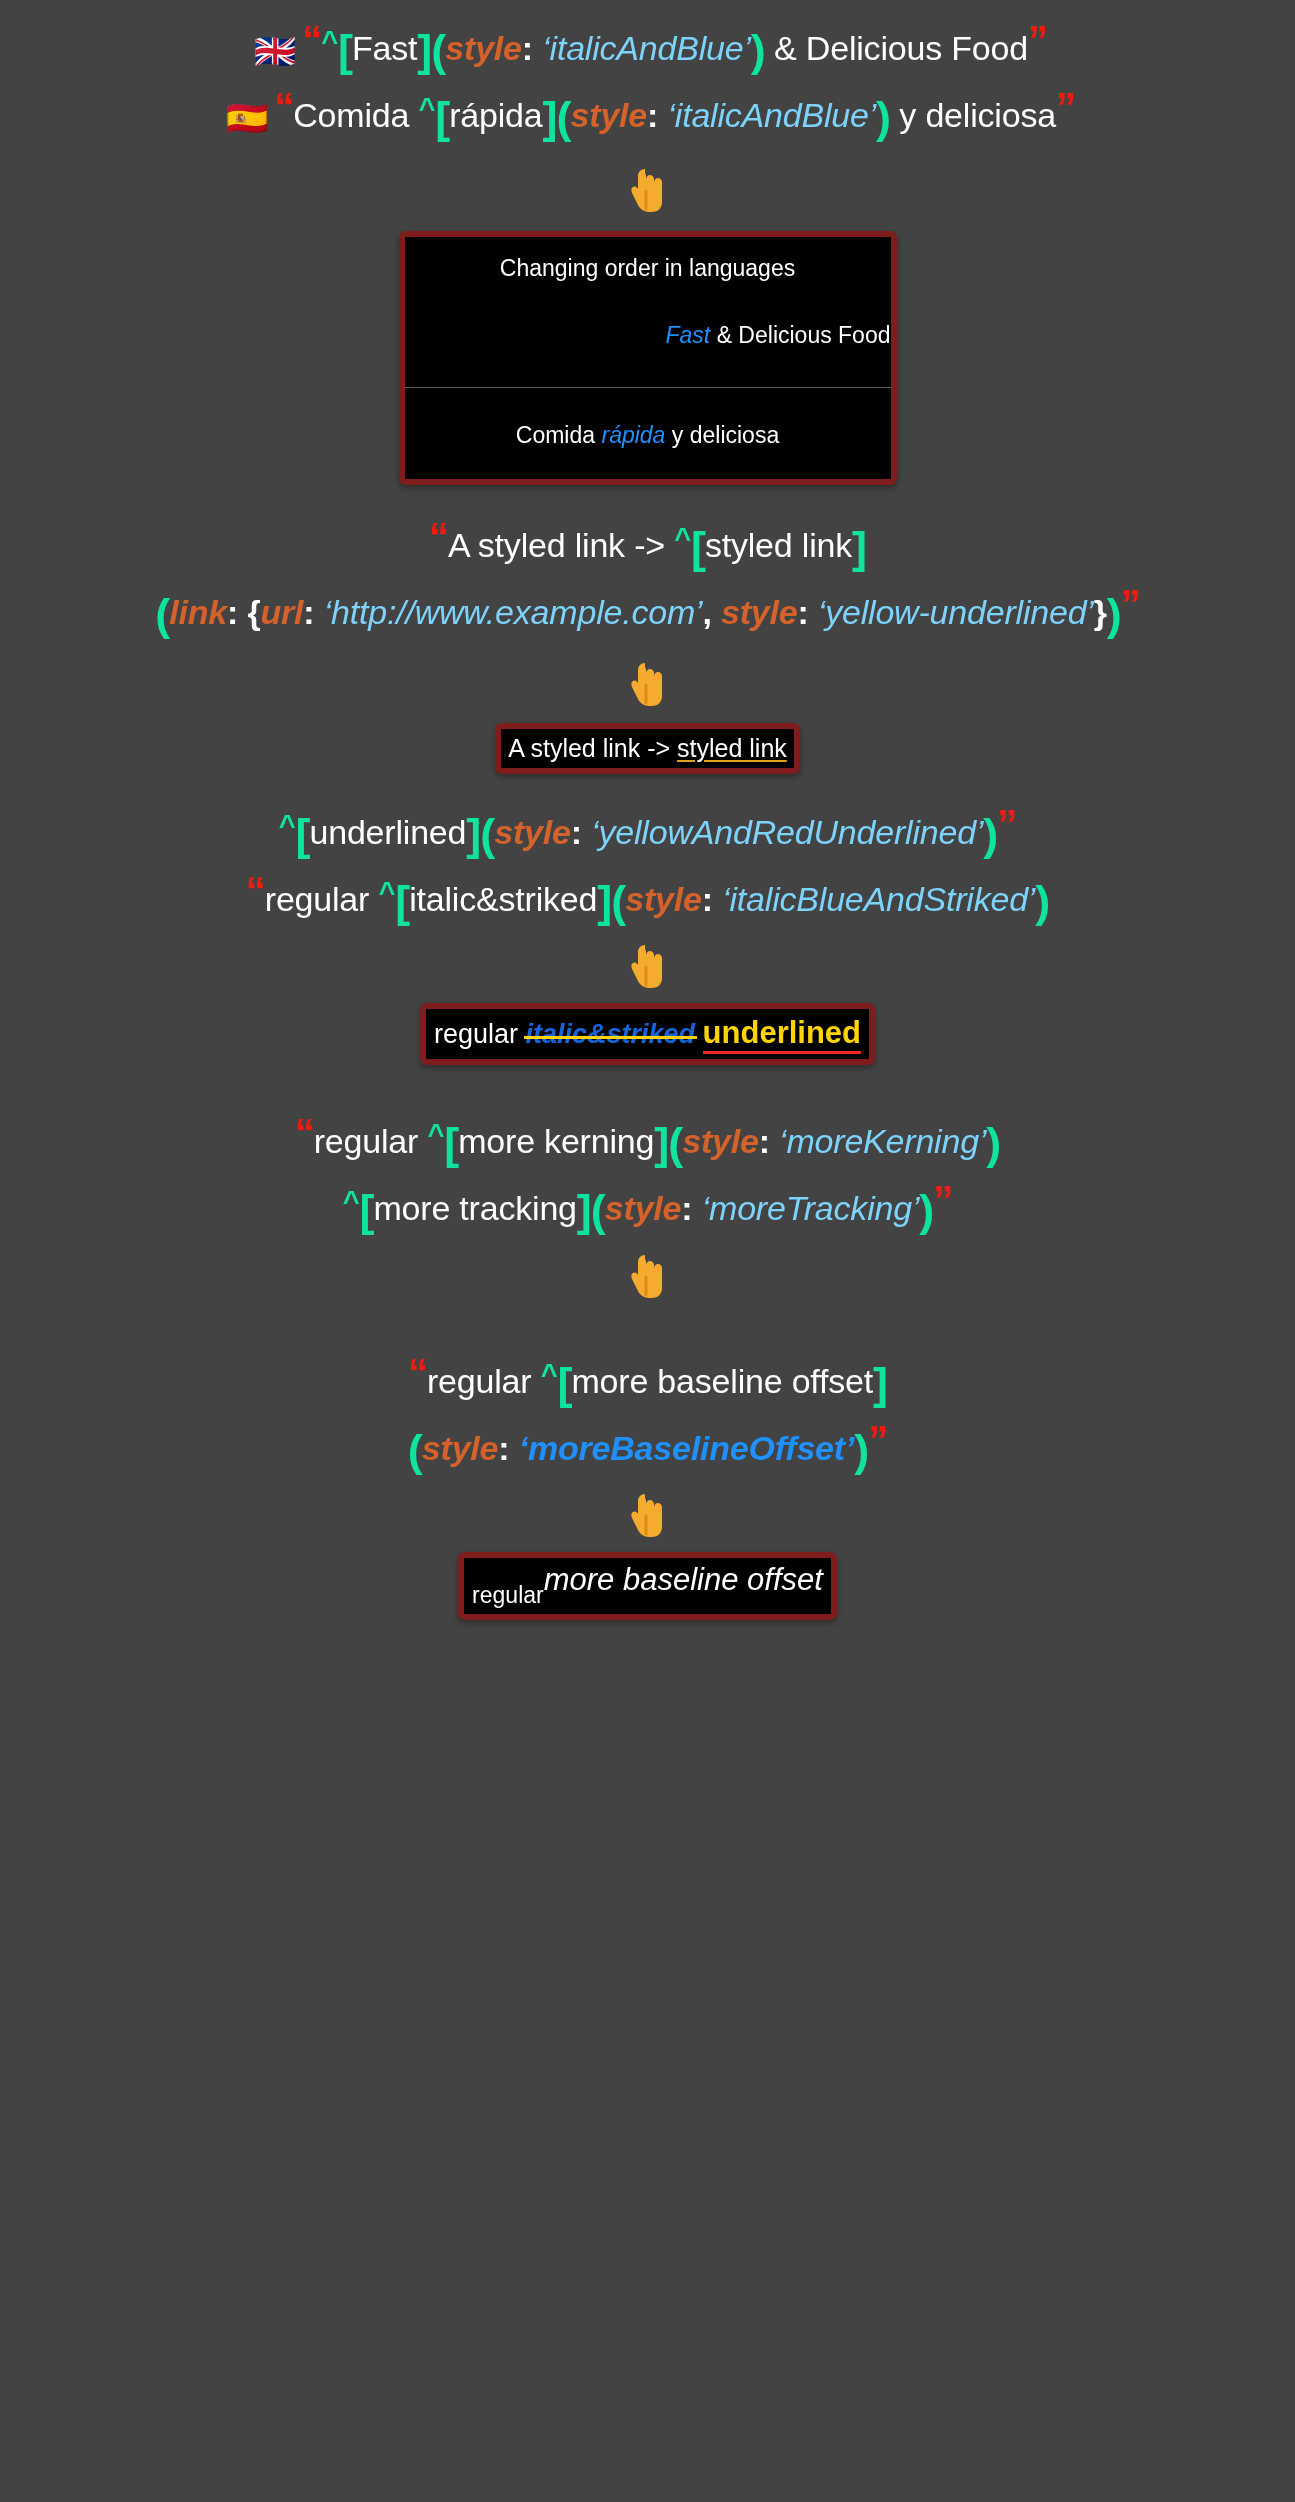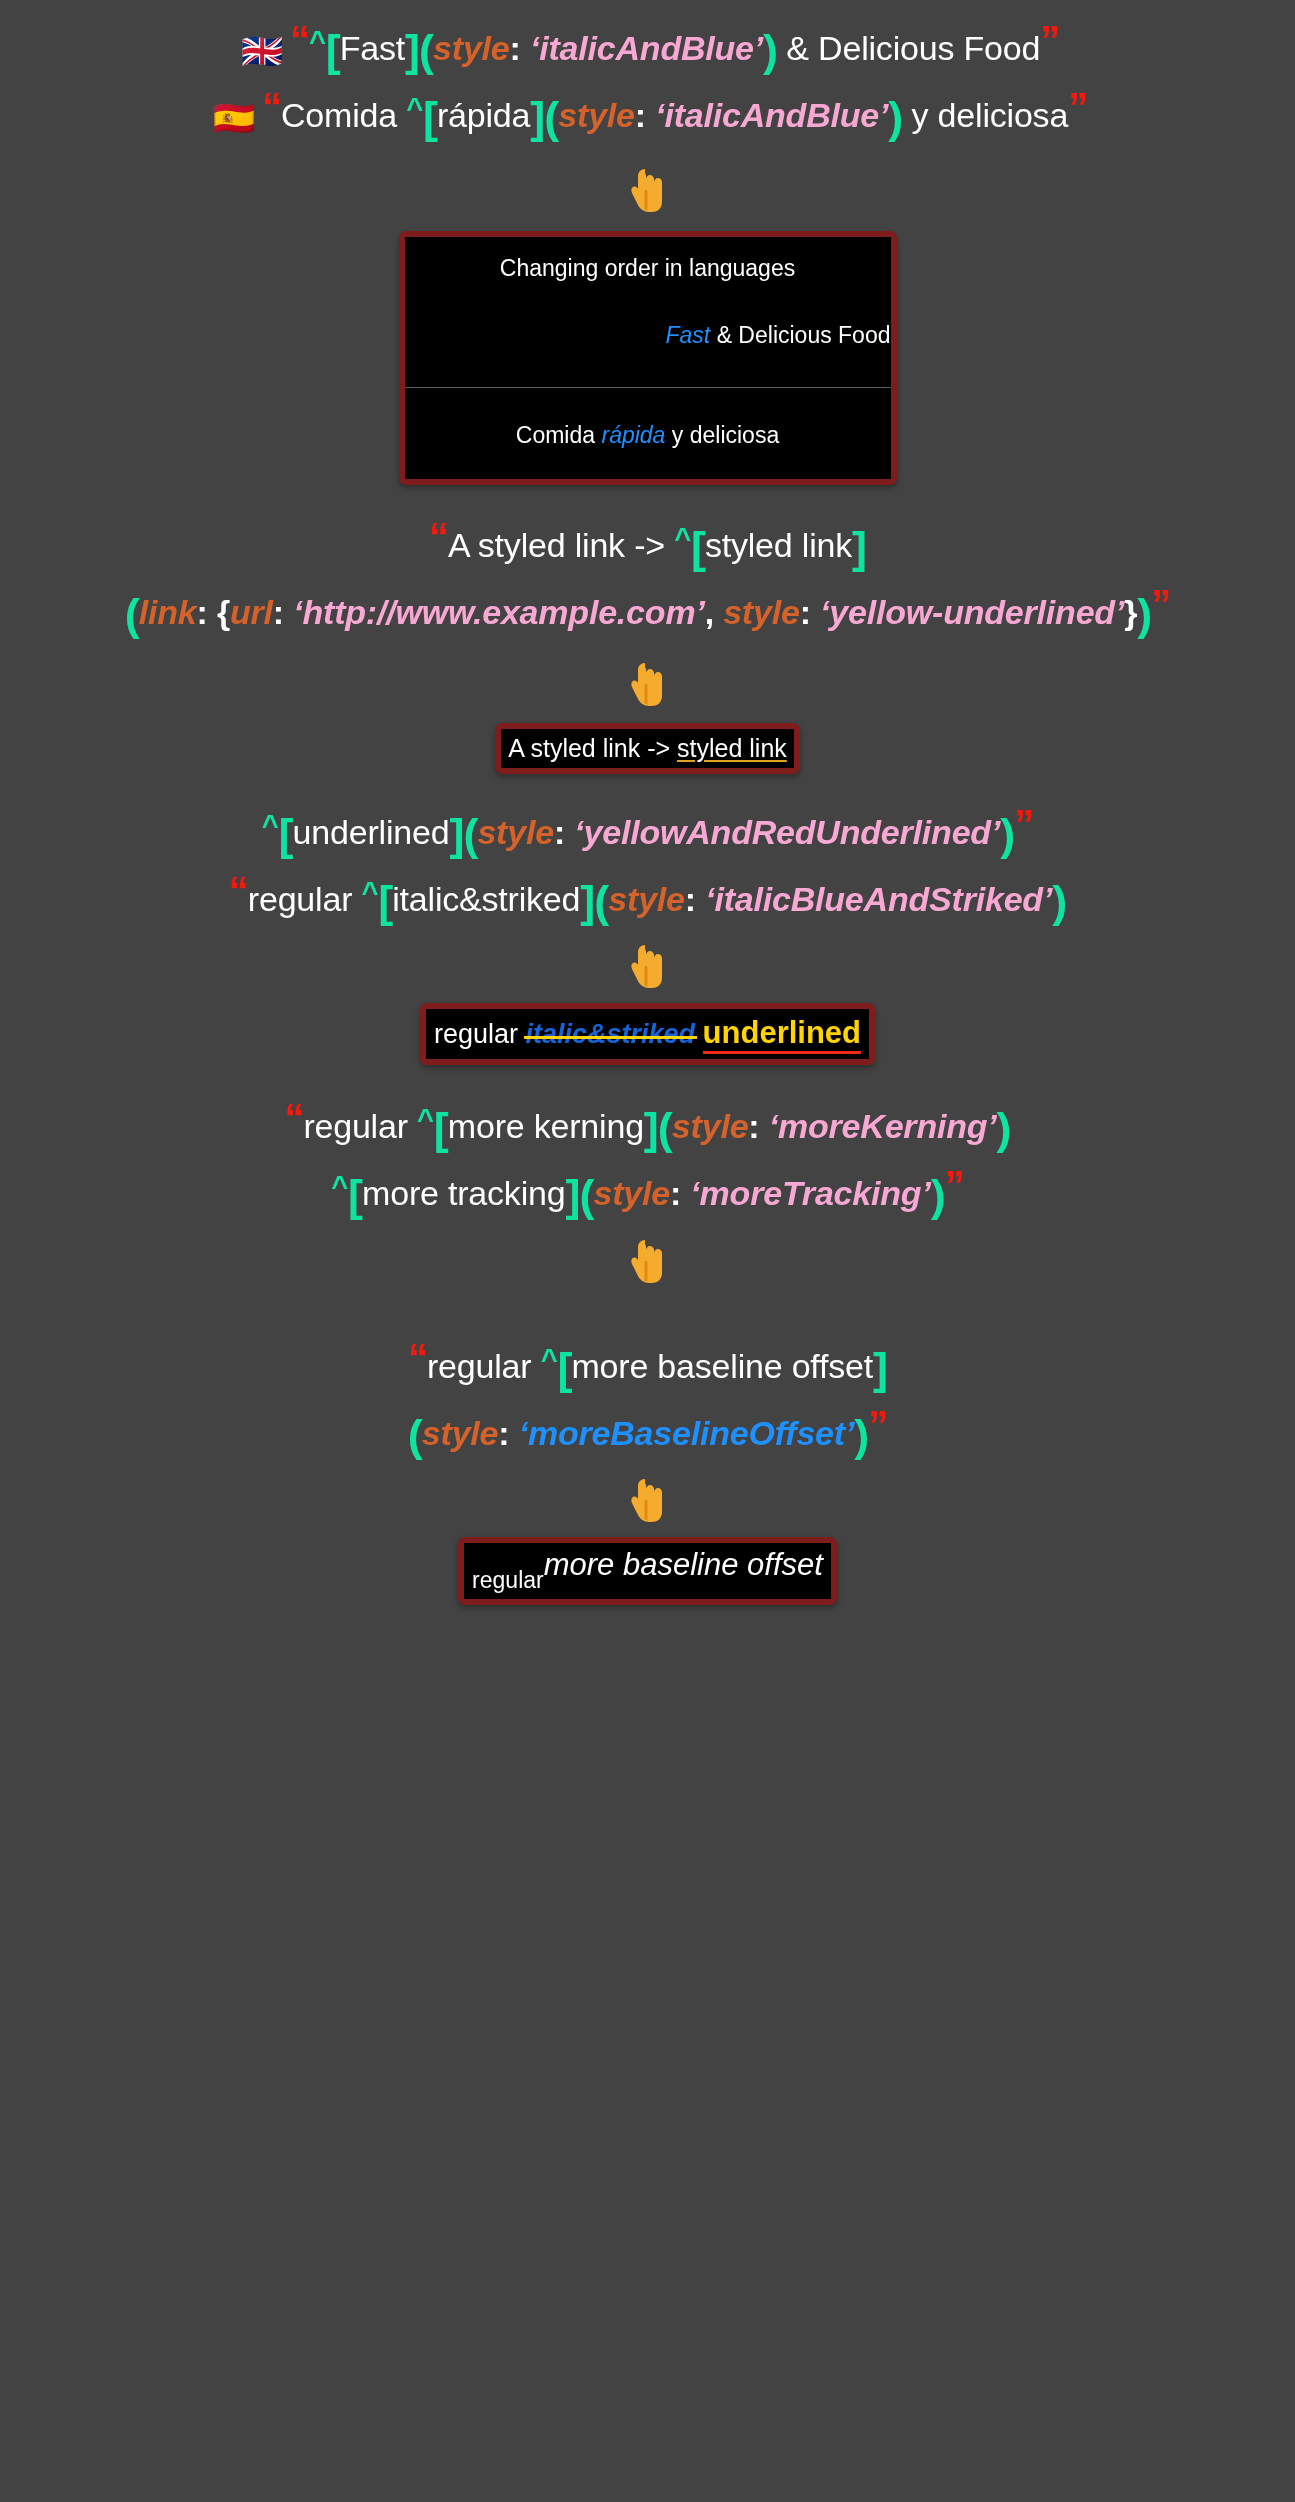--- a/index.html
+++ b/index.html
@@ -37,21 +37,21 @@
                    vertical-align: 0.16em; letter-spacing: -1px; }
   .src .caret    { color: #0fe3a0; font-weight: 700; vertical-align: 0.34em;
                    font-size: 29px; }
   .src .brk      { color: #0fe3a0; font-weight: 700; font-size: 45px;
                    vertical-align: -0.13em; letter-spacing: -1px; }
   .src .par      { color: #0fe3a0; font-weight: 700; font-size: 45px;
                    vertical-align: -0.13em; letter-spacing: -1px; }
   .src .plain    { color: #ffffff; }
   .src .key      { color: #d4622a; font-style: italic; font-weight: 700; }
   .src .colon    { color: #ffffff; font-weight: 700; }
-  .src .val      { color: #f9a8d4; font-style: italic; font-weight: 700; }
+  .src .val      { color: #7dd3fc; font-style: italic; font-weight: 400; }
   .src .val-b    { color: #1e90ff; font-style: italic; font-weight: 700; }
   .src .comma    { color: #ffffff; font-weight: 700; }
   .src .brace    { color: #ffffff; font-weight: 700; }
   .flag { font-size: 34px; vertical-align: -0.08em; margin-right: 6px;
           font-family: "DejaVu Sans", sans-serif; }
 
   
   .hand {
     font-family: "DejaVu Sans", sans-serif;
     font-size: 40px;
@@ -268,21 +268,21 @@
       <div class="card">
         <div class="card-inner">
           <div class="prev-line">
             <span>regular </span><span class="ital-striked">italic&amp;striked</span>&nbsp;<span class="under-yellow">underlined</span>
           </div>
         </div>
       </div>
     </div>
   </div>
 
-  <div class="blk" style="margin-top:27px;">
+  <div class="blk" style="margin-top:42px;">
     <div class="row-center">
       <div class="src">
         <span class="q">“</span><span class="plain">regular </span><span class="caret">^</span><span class="brk">[</span><span class="plain">more kerning</span><span class="brk">]</span><span class="par">(</span><span class="key">style</span><span class="colon">:</span> <span class="val">‘moreKerning’</span><span class="par">)</span>
       </div>
       <div class="src">
         <span class="caret">^</span><span class="brk">[</span><span class="plain">more tracking</span><span class="brk">]</span><span class="par">(</span><span class="key">style</span><span class="colon">:</span> <span class="val">‘moreTracking’</span><span class="par">)</span><span class="q">”</span>
       </div>
     </div>
 
     <div class="hand" style="margin-top:10px;margin-bottom:10px;">

